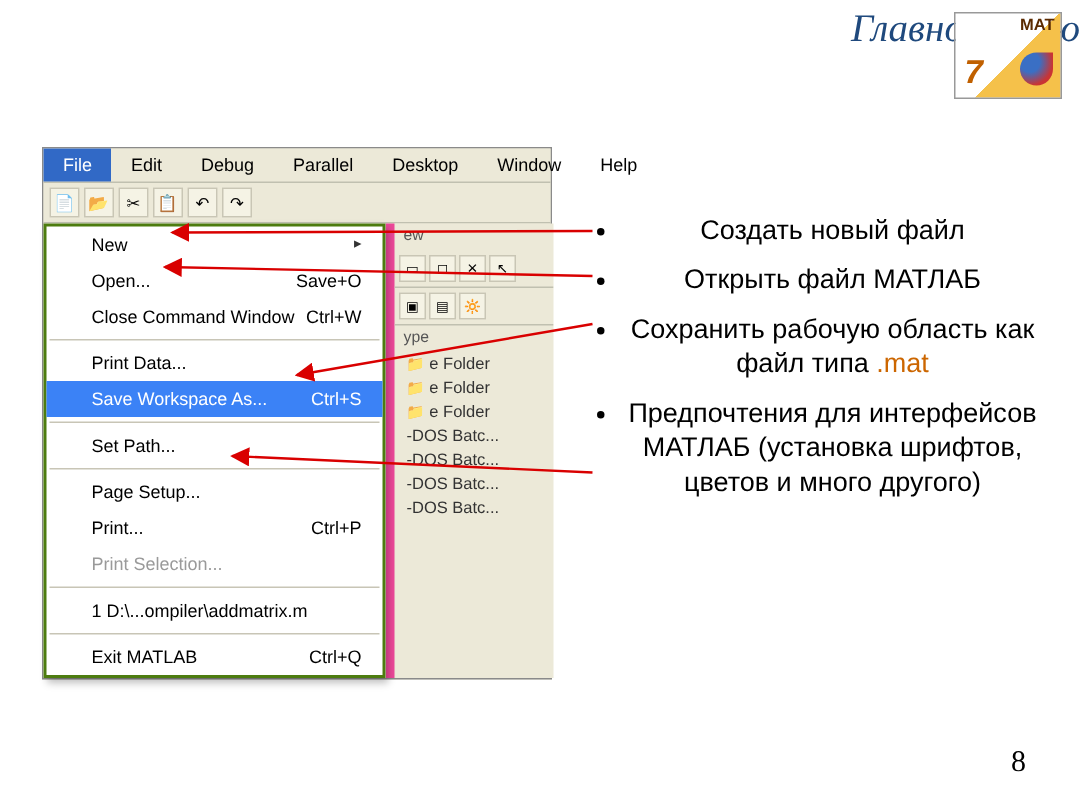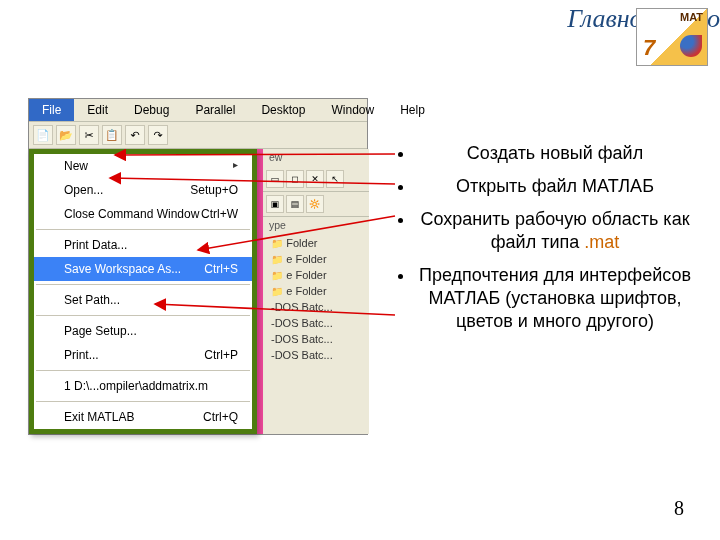--- a/index.html
+++ b/index.html
@@ -78,21 +78,21 @@
     width:20px;height:20px;
     border:1px solid #c9c6b5;
     background:#f5f3e5;
     display:flex;align-items:center;justify-content:center;
     font-size:11px;
   }
   .dropdown {
     position: relative;
     width: 228px;
     background: #fff;
-    border: 5px solid #4d7c0f;
+    border: 2px solid #4d7c0f;
     box-shadow: 2px 3px 5px rgba(0,0,0,.25);
   }
   .dd-item {
     display:flex; justify-content:space-between;
     padding: 5px 14px 5px 30px;
     cursor: default;
     white-space: nowrap;
   }
   .dd-item.arrow::after {
     content:"▸";
@@ -175,38 +175,37 @@
         <span>◻</span>
         <span>✕</span>
         <span>↖</span>
       </div>
       <div class="tb2">
         <span>▣</span>
         <span>▤</span>
         <span>🔆</span>
       </div>
       <div class="lbl">ype</div>
-      <div class="row folder">Folder</div>
       <div class="row folder">e Folder</div>
       <div class="row folder">e Folder</div>
       <div class="row folder">e Folder</div>
       <div class="row">-DOS Batc...</div>
       <div class="row">-DOS Batc...</div>
       <div class="row">-DOS Batc...</div>
       <div class="row">-DOS Batc...</div>
     </div>
 
     <div class="dropdown">
       <div class="dd-item arrow">
         <span>New</span>
           <span></span>
       </div>
       <div class="dd-item">
         <span>Open...</span>
-        <span>Setup+O</span>
+        <span>Save+O</span>
       </div>
       <div class="dd-item">
         <span>Close Command Window</span>
         <span>Ctrl+W</span>
       </div>
       <div class="dd-sep"></div>
       <div class="dd-item">
         <span>Print Data...</span>
           <span></span>
       </div>
@@ -220,20 +219,24 @@
           <span></span>
       </div>
       <div class="dd-sep"></div>
       <div class="dd-item">
         <span>Page Setup...</span>
           <span></span>
       </div>
       <div class="dd-item">
         <span>Print...</span>
         <span>Ctrl+P</span>
+      </div>
+      <div class="dd-item disabled">
+        <span>Print Selection...</span>
+          <span></span>
       </div>
       <div class="dd-sep"></div>
       <div class="dd-item">
         <span>1 D:\...ompiler\addmatrix.m</span>
           <span></span>
       </div>
       <div class="dd-sep"></div>
       <div class="dd-item">
         <span>Exit MATLAB</span>
         <span>Ctrl+Q</span>

